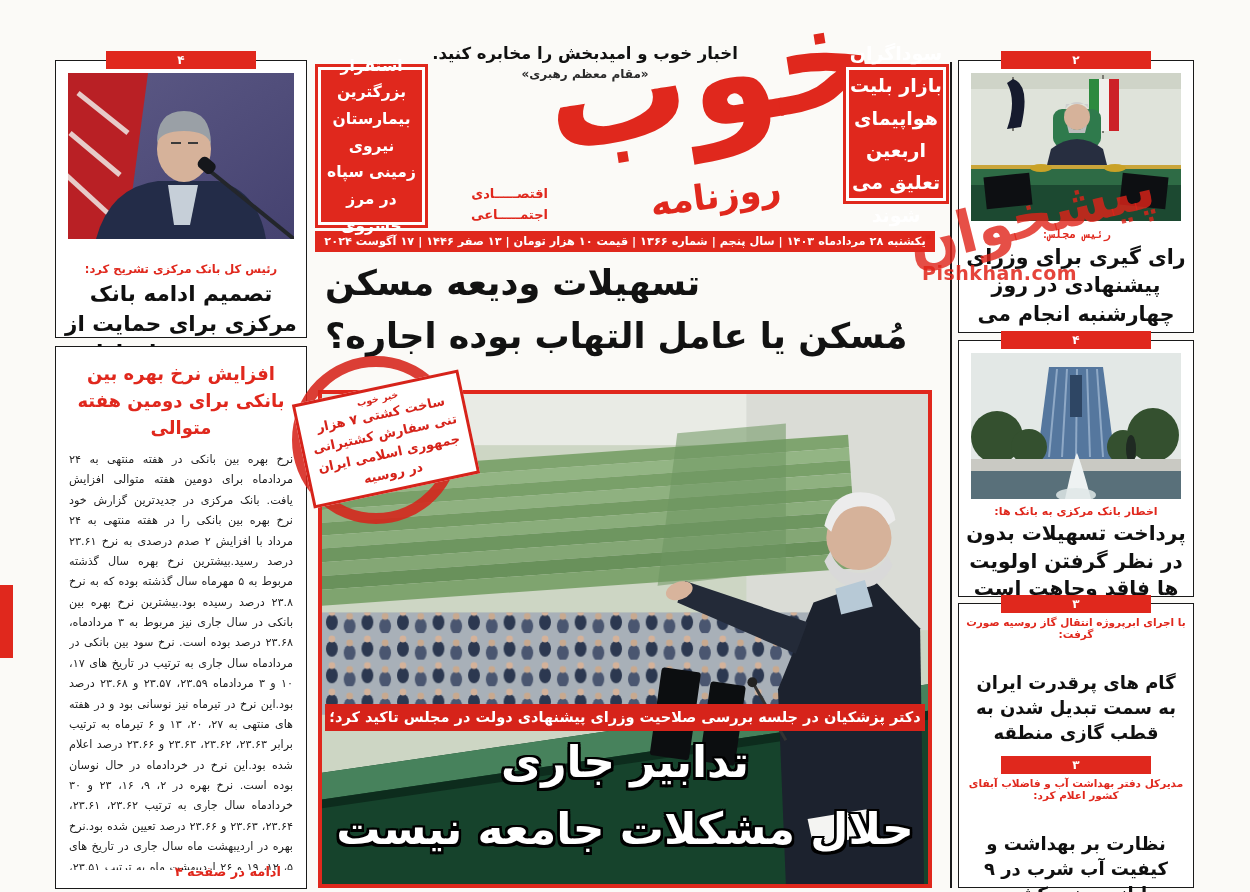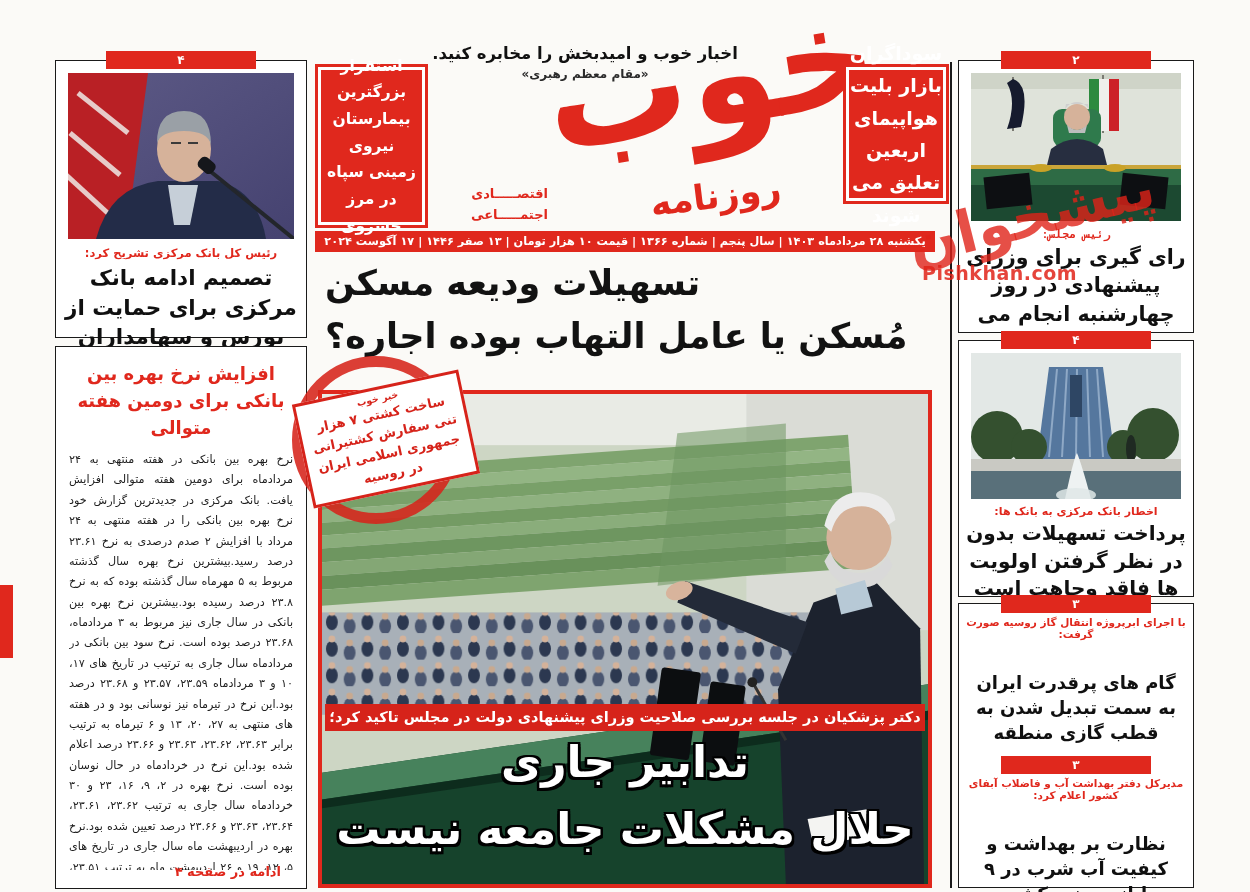--- a/index.html
+++ b/index.html
@@ -83,21 +83,21 @@
   }
   #watermark-en{
     left:922px;top:262px;font-size:19px;font-weight:bold;color:rgba(224,35,25,.85);
     z-index:9;direction:ltr;letter-spacing:.5px;
   }
   #col-rule{left:950px;top:62px;width:1.6px;height:826px;background:#1a1a1a;}
   #edge-mark{left:0;top:585px;width:13px;height:73px;background:var(--red);z-index:8;}
 
   
   #box-bank-decision{left:55px;top:60px;width:252px;height:278px;}
-  #box-bank-decision .kicker{font-size:11.5px;margin-top:7px;}
+  #box-bank-decision .kicker{font-size:11.5px;margin-top:23px;}
   #box-bank-decision .headline{font-size:21.5px;line-height:1.38;padding:3px 6px 0;}
   #box-article{left:55px;top:346px;width:252px;height:543px;}
   #box-article .title{color:var(--red);font-weight:bold;font-size:18px;line-height:1.5;text-align:center;padding:13px 10px 0;}
   #box-article .body{
     margin:9px 13px 0;font-size:11.2px;line-height:1.82;text-align:justify;color:#1d1d1d;
     height:420px;overflow:hidden;
   }
   #box-article .continuation{position:absolute;bottom:9px;right:25px;color:var(--red);font-weight:bold;font-size:13px;margin-top:16px;}
 
   

